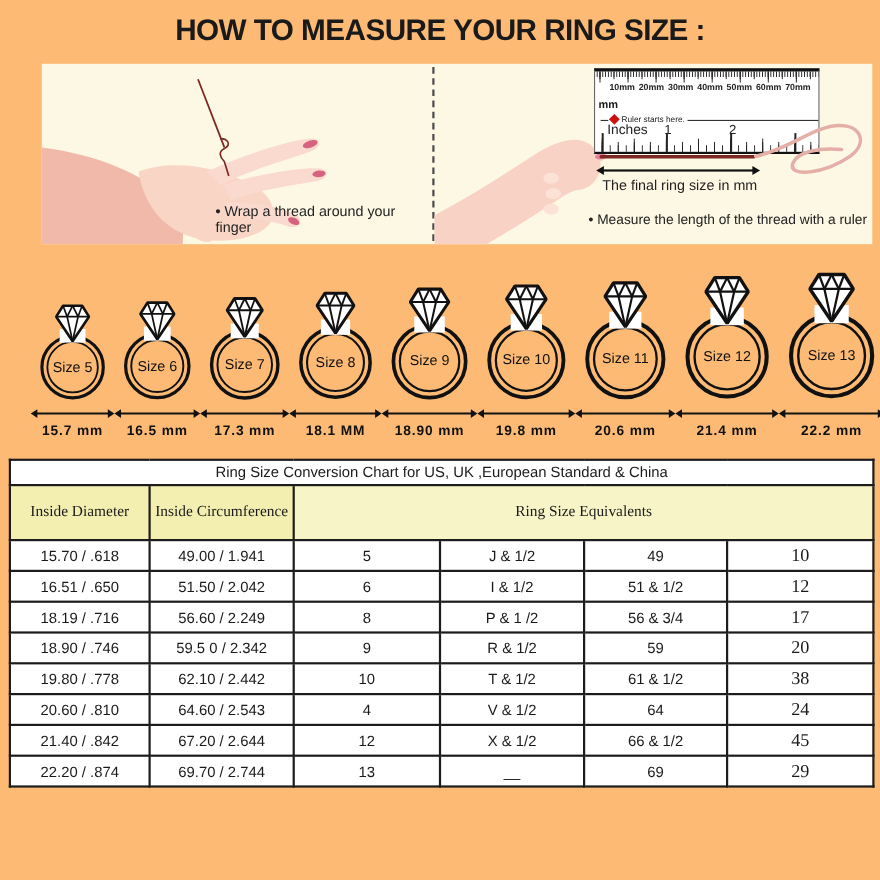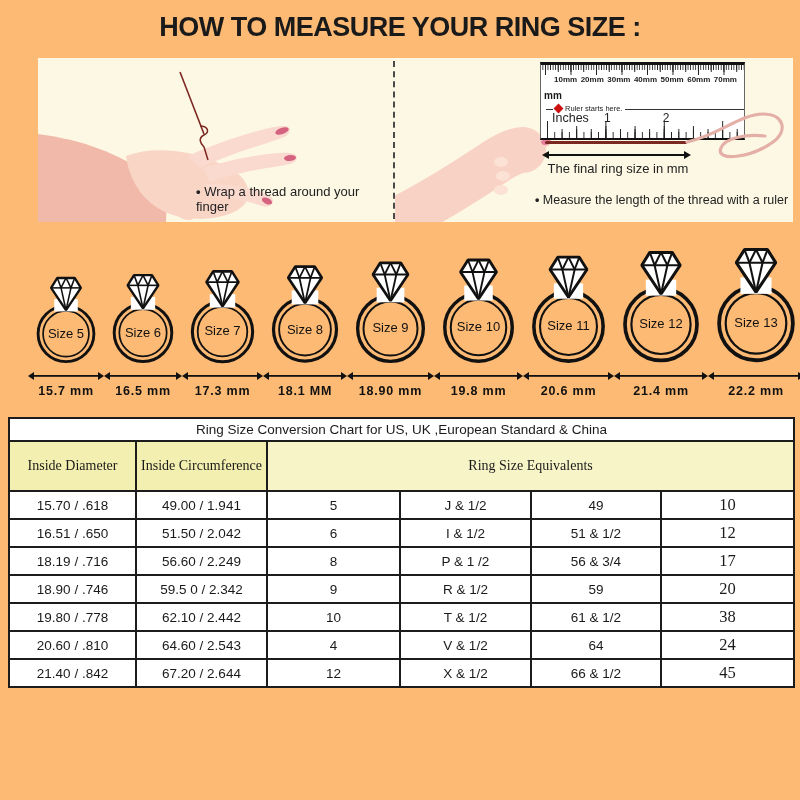--- a/index.html
+++ b/index.html
@@ -497,16 +497,24 @@
         <td class="china">24</td>
       </tr>
       <tr class="data-row">
         <td>21.40 / .842</td>
         <td>67.20 / 2.644</td>
         <td>12</td>
         <td>X &amp; 1/2</td>
         <td>66 &amp; 1/2</td>
         <td class="china">45</td>
       </tr>
+      <tr class="data-row">
+        <td>22.20 / .874</td>
+        <td>69.70 / 2.744</td>
+        <td>13</td>
+        <td>__</td>
+        <td>69</td>
+        <td class="china">29</td>
+      </tr>
     </tbody>
   </table>
 
 </div>
 
 </body></html>

